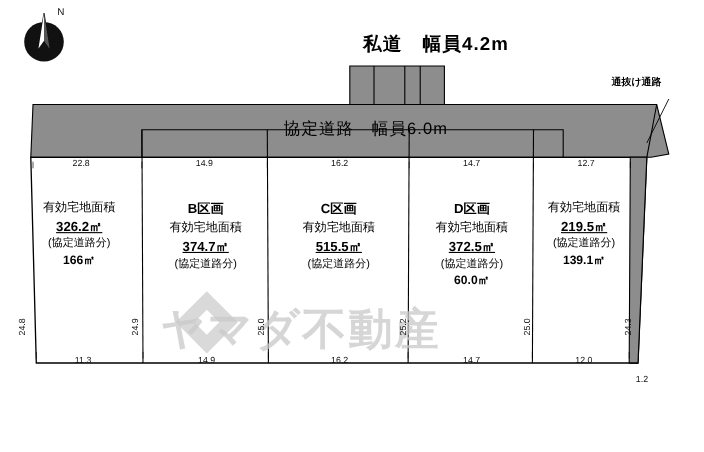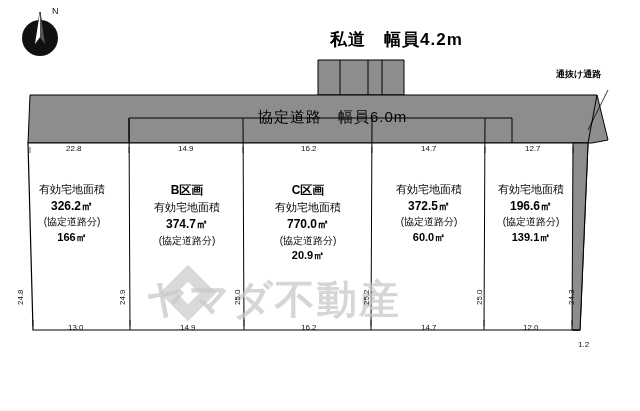--- a/index.html
+++ b/index.html
@@ -38,21 +38,21 @@
 
   
   .parcel{
     text-align:center;
     font-size:11px;
     line-height:1.45;
     white-space:nowrap;
   }
   .parcel .name{font-size:12px;font-weight:bold;margin-bottom:1px;}
   .parcel .t1{font-size:11px;}
-  .parcel .t2{font-size:12px;font-weight:bold;}
+  .parcel .t2{font-size:12px;font-weight:bold;text-decoration:underline;}
   .parcel .t3{font-size:10px;}
   .parcel .t4{font-size:11px;font-weight:bold;}
 
   
   .dim{position:absolute;font-size:8px;color:#111;white-space:nowrap;}
   .dimv{position:absolute;font-size:8px;color:#111;white-space:nowrap;
         transform-origin:0 0;transform:rotate(-90deg);}
 
   
   .wm{
@@ -147,46 +147,46 @@
   <div class="abs parcel" style="left:134px;top:182px;width:106px;">
     <div class="name">B区画</div>
     <div class="t1">有効宅地面積</div>
     <div class="t2">374.7㎡</div>
     <div class="t3">(協定道路分)</div>
   </div>
 
   <div class="abs parcel" style="left:250px;top:182px;width:116px;">
     <div class="name">C区画</div>
     <div class="t1">有効宅地面積</div>
-    <div class="t2">770.0㎡</div>
+    <div class="t2">515.5㎡</div>
     <div class="t3">(協定道路分)</div>
-    <div class="t4">20.9㎡</div>
   </div>
 
   <div class="abs parcel" style="left:376px;top:182px;width:106px;">
+    <div class="name">D区画</div>
     <div class="t1">有効宅地面積</div>
     <div class="t2">372.5㎡</div>
     <div class="t3">(協定道路分)</div>
     <div class="t4">60.0㎡</div>
   </div>
 
   <div class="abs parcel" style="left:488px;top:182px;width:86px;">
     <div class="t1">有効宅地面積</div>
-    <div class="t2">196.6㎡</div>
+    <div class="t2">219.5㎡</div>
     <div class="t3">(協定道路分)</div>
     <div class="t4">139.1㎡</div>
   </div>
 
   <div class="dim" style="left:66px;top:144px;">22.8</div>
   <div class="dim" style="left:178px;top:144px;">14.9</div>
   <div class="dim" style="left:301px;top:144px;">16.2</div>
   <div class="dim" style="left:421px;top:144px;">14.7</div>
   <div class="dim" style="left:525px;top:144px;">12.7</div>
 
-  <div class="dim" style="left:68px;top:323px;">13.0</div>
+  <div class="dim" style="left:68px;top:323px;">11.3</div>
   <div class="dim" style="left:180px;top:323px;">14.9</div>
   <div class="dim" style="left:301px;top:323px;">16.2</div>
   <div class="dim" style="left:421px;top:323px;">14.7</div>
   <div class="dim" style="left:523px;top:323px;">12.0</div>
   <div class="dim" style="left:578px;top:340px;">1.2</div>
 
   <div class="dimv" style="left:16px;top:305px;">24.8</div>
   <div class="dimv" style="left:118px;top:305px;">24.9</div>
   <div class="dimv" style="left:233px;top:305px;">25.0</div>
   <div class="dimv" style="left:362px;top:305px;">25.2</div>

